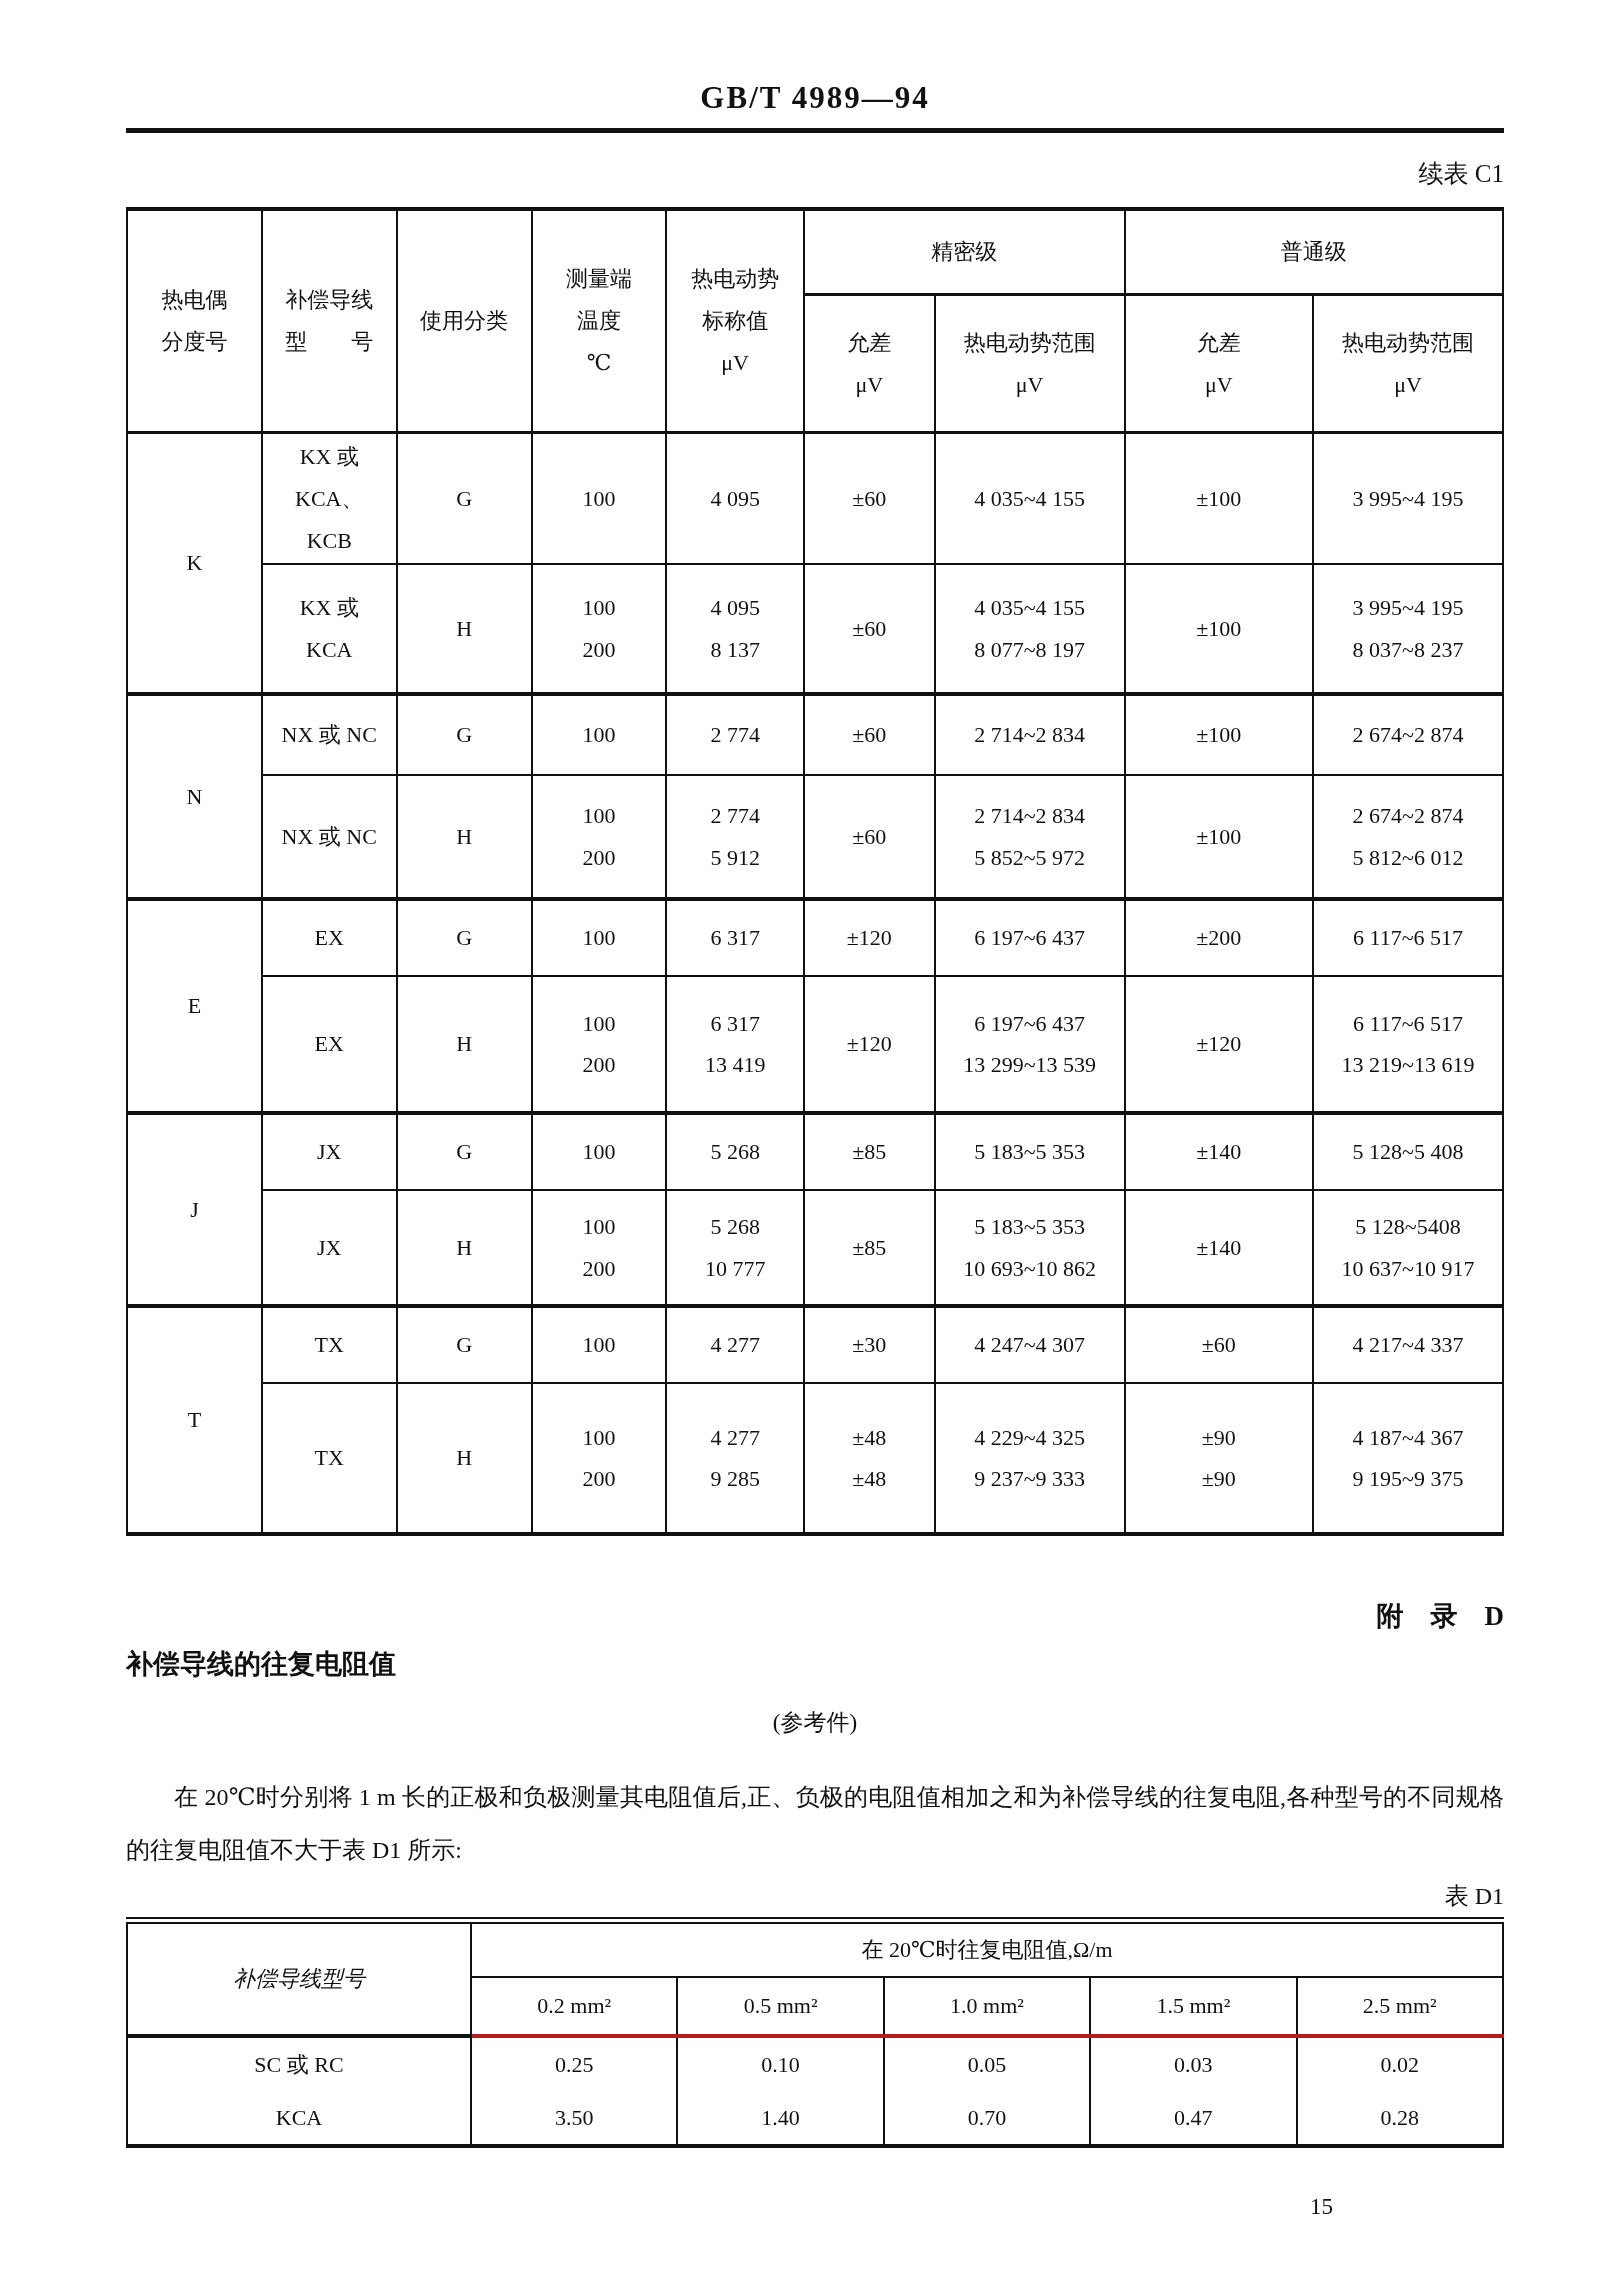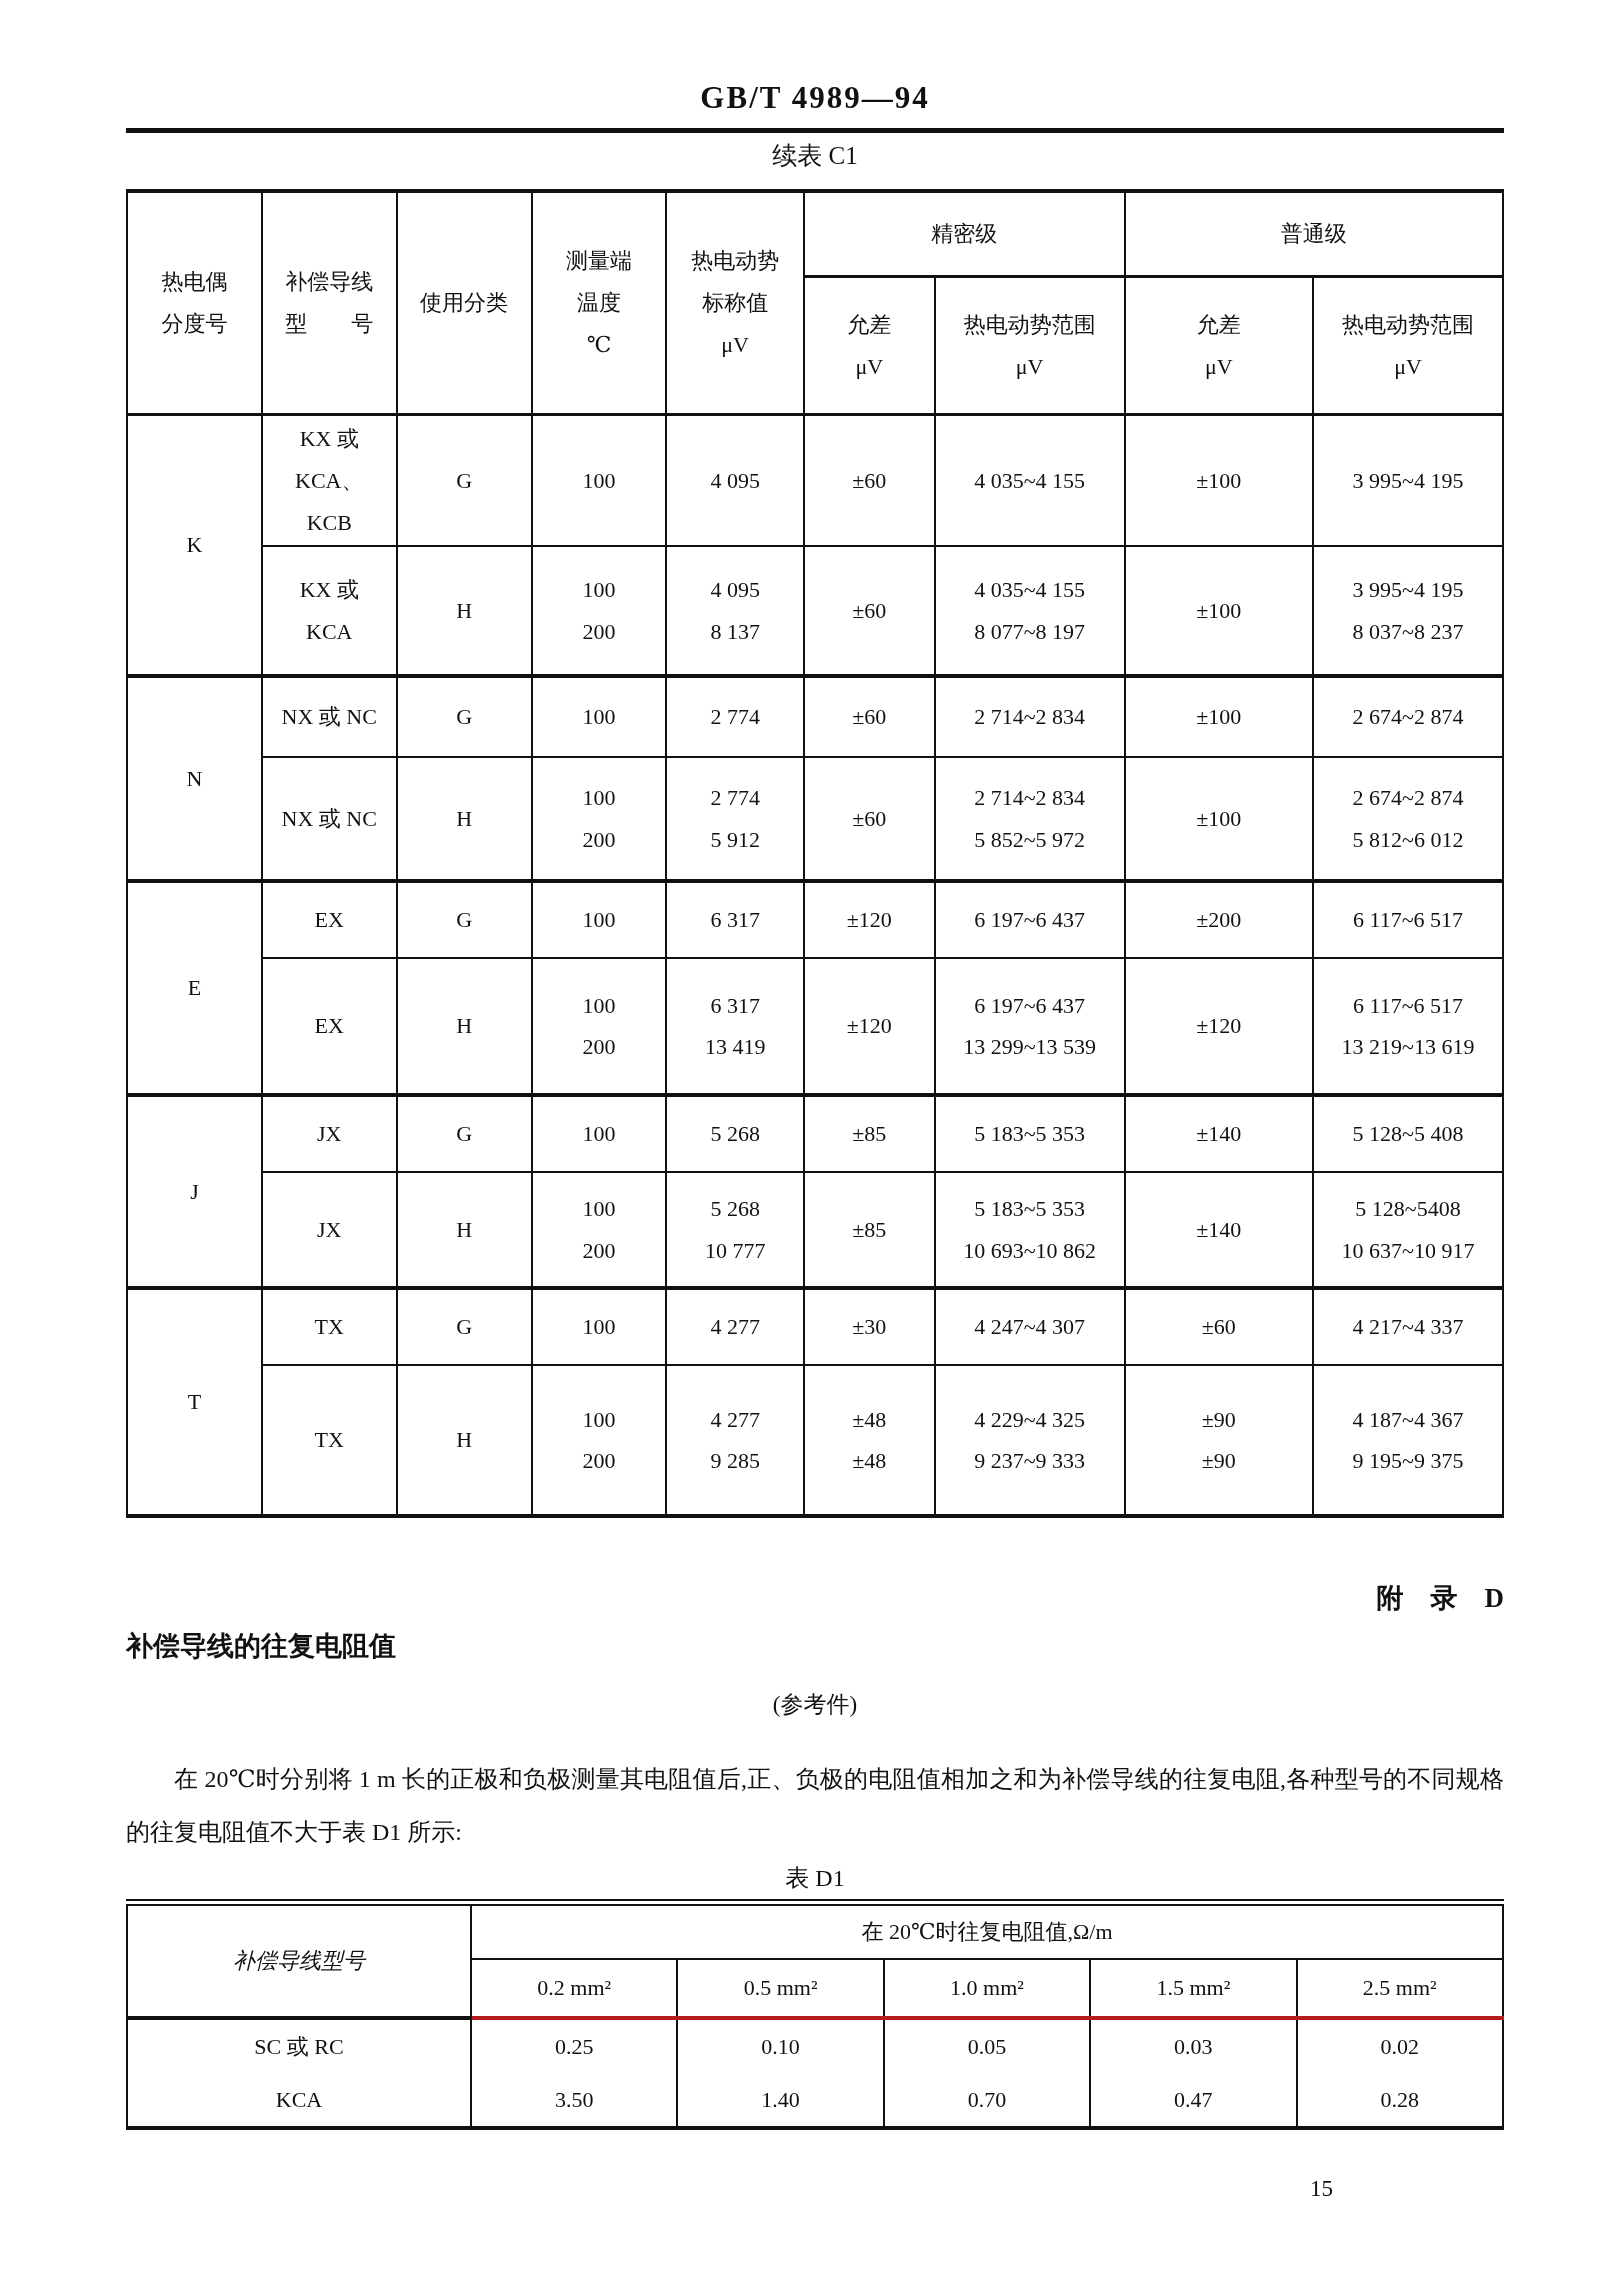--- a/index.html
+++ b/index.html
@@ -21,22 +21,22 @@
     font-weight: bold;
     letter-spacing: 2px;
     line-height: 34px;
   }
   .title-rule {
     margin-top: 13px;
     height: 5px;
     background: #111;
   }
   .table-caption {
-    margin-top: 8px;
-    text-align: center;
+    margin-top: 26px;
+    text-align: right;
     font-size: 25px;
     line-height: 30px;
   }
 
   table { border-collapse: collapse; table-layout: fixed; }
 
   
   .c1 {
     margin-top: 18px;
     width: 1378px;
@@ -91,21 +91,21 @@
   }
   .appendix-paragraph {
     margin-top: 34px;
     font-size: 24px;
     line-height: 53px;
     text-align: justify;
     text-indent: 2em;
   }
   .d1-caption {
     margin-top: 4px;
-    text-align: center;
+    text-align: right;
     font-size: 24px;
     line-height: 30px;
   }
 
   
   .d1 {
     margin-top: 6px;
     width: 1378px;
     border-top: 7px double #111;
     border-bottom: 4px solid #111;

